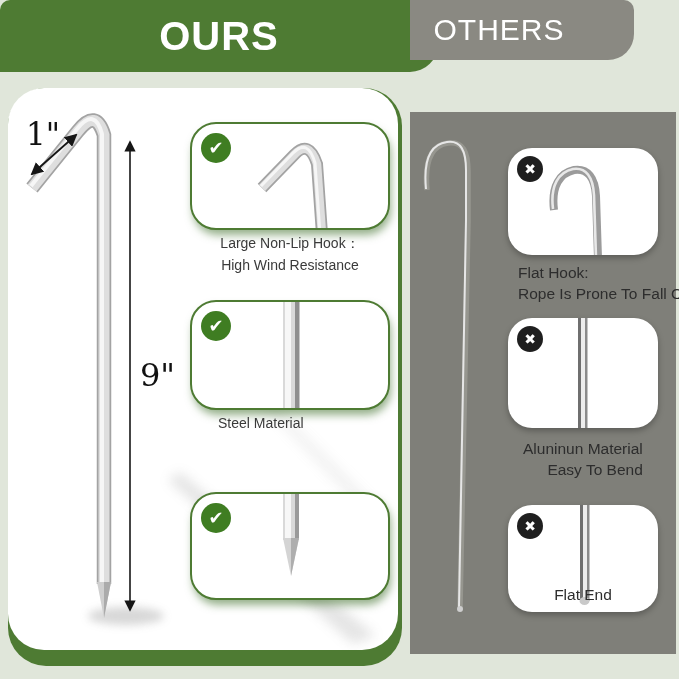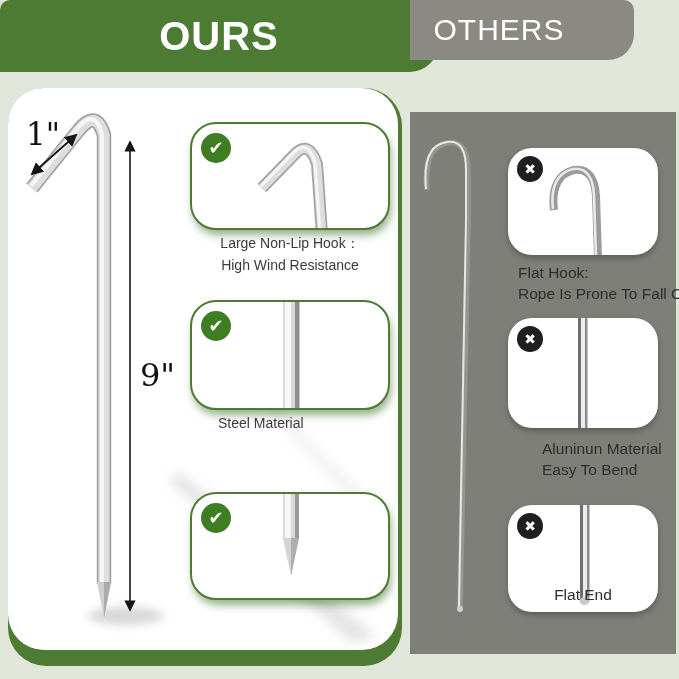--- a/index.html
+++ b/index.html
@@ -154,21 +154,21 @@
 <div class="card-others" style="left:508px;top:318px;width:150px;height:110px;">
   <svg width="150" height="110" viewBox="0 0 150 110">
     <rect x="70" y="0" width="3" height="110" fill="#6f6f6f"></rect>
     <rect x="73" y="0" width="4" height="110" fill="#ededed"></rect>
     <rect x="77" y="0" width="2.5" height="110" fill="#8b8b8b"></rect>
   </svg>
   <div class="badge badge-cross">
       <span>✖</span>
     </div>
 </div>
-<div class="feat-text-others" style="left:542px;top:438px;">
+<div class="feat-text-others" style="left:523px;top:438px;text-align:right;">
   <span>Aluninun Material</span>
   <span>Easy To Bend</span>
 </div>
 
 <div class="card-others" style="left:508px;top:505px;width:150px;height:107px;">
   <svg width="150" height="107" viewBox="0 0 150 107">
     <rect x="72" y="0" width="3" height="96" fill="#6f6f6f"></rect>
     <rect x="75" y="0" width="4" height="96" fill="#ededed"></rect>
     <rect x="79" y="0" width="2.5" height="96" fill="#8b8b8b"></rect>
     <ellipse cx="76.5" cy="96" rx="5" ry="4" fill="#c9c9c9"></ellipse>

